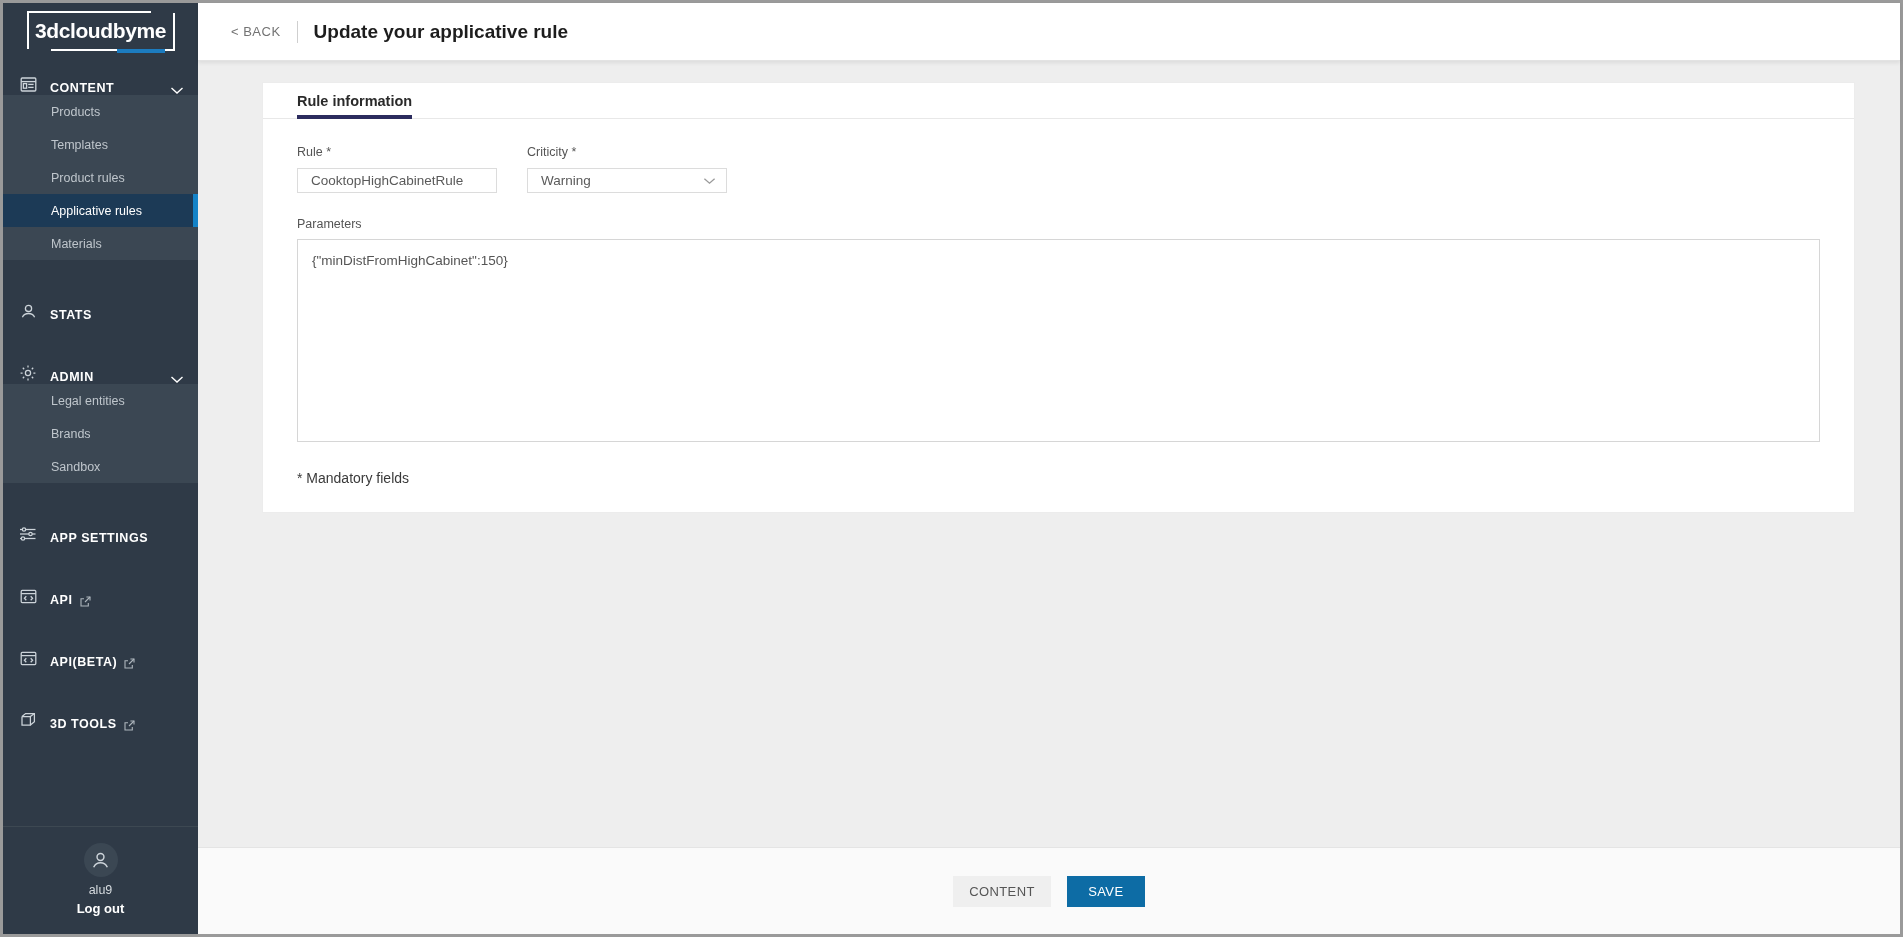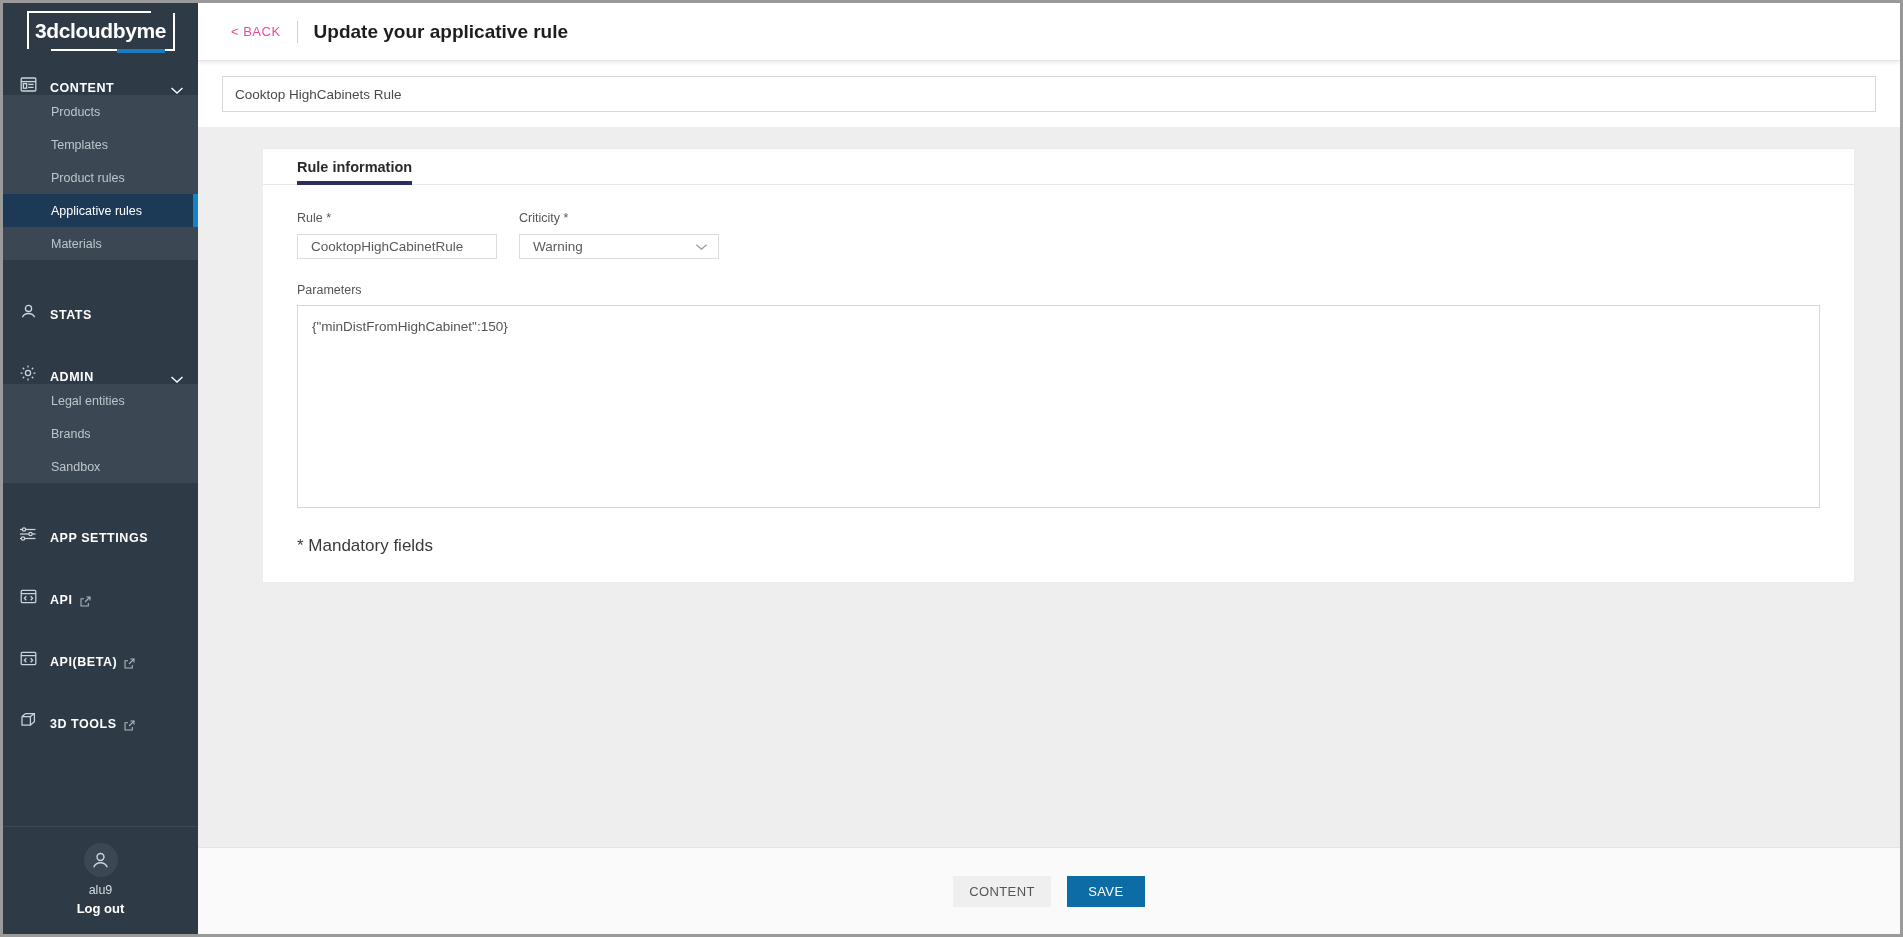--- a/index.html
+++ b/index.html
@@ -96,21 +96,21 @@
   .main { flex:1 1 auto; display:flex; flex-direction:column; background:#EEEEEE; min-width:0; }
 
   .topbar {
     height:58px; flex:0 0 58px; background:#ffffff;
     display:flex; align-items:center; padding-left:33px;
     border-bottom:1px solid #e3e3e3;
     box-shadow:0 2px 4px rgba(0,0,0,.08);
     position:relative; z-index:5;
   }
   .back {
-    color:#ec4899; font-size:13px; letter-spacing:.5px; cursor:pointer;
+    color:#737373; font-size:13px; letter-spacing:.5px; cursor:pointer;
   }
   .divider-v { width:1px; height:22px; background:#cfcfcf; margin:0 16px; }
   .page-title { font-size:19px; font-weight:bold; color:#1d1d1d; }
 
   .titlebar {
     background:#ffffff; padding:15px 24px 15px 24px; flex:0 0 auto;
   }
   .title-input {
     width:100%; height:36px; border:1px solid #d8d8d8; background:#fff;
     padding:0 12px; font-size:13.5px; color:#4a4a4a;
@@ -131,21 +131,21 @@
   }
   .tab {
     font-size:14.5px; font-weight:bold; color:#2a2a2a;
     padding-bottom:9px; cursor:pointer; position:relative;
   }
   .tab.active:after {
     content:""; position:absolute; left:0; right:0; bottom:-1px; height:4px; background:#2C2C5E;
   }
 
   .card-body { padding:26px 34px 0 34px; }
-  .row { display:flex; gap:22px; }
+  .row { display:flex; gap:30px; }
   .field { display:flex; flex-direction:column; }
   .field label {
     font-size:12.5px; color:#555; margin-bottom:8px; line-height:15px;
   }
   .ctrl {
     height:25px; border:1px solid #dcdcdc; background:#fff;
     padding:0 13px; font-size:13.5px; color:#5a5a5a;
     display:flex; align-items:center;
     font-family:"Liberation Sans", sans-serif; outline:none;
   }
@@ -160,21 +160,21 @@
   .params-block { margin-top:24px; }
   .params-area {
     width:100%; height:203px;
     border:1px solid #d6d6d6; background:#fff;
     padding:12px 14px; font-size:13.5px; color:#555;
     font-family:"Liberation Sans", sans-serif;
     resize:none; outline:none; line-height:18px;
     display:block;
   }
   .mandatory {
-    font-size:17px; color:#3a3a3a; padding:28px 0 26px 0;
+    font-size:14px; color:#3a3a3a; padding:28px 0 26px 0;
   }
 
   .actionbar {
     flex:0 0 auto; height:87px; background:#FAFAFA;
     border-top:1px solid #e4e4e4;
     display:flex; align-items:center; justify-content:center; gap:16px;
   }
   .btn {
     min-width:78px; height:31px; padding:0 16px;
     font-size:13px; letter-spacing:.4px;
@@ -362,23 +362,20 @@
   </aside>
 
   <div class="main">
 
     <div class="topbar">
       <span class="back">&lt; BACK</span>
       <span class="divider-v"></span>
       <span class="page-title">Update your applicative rule</span>
     </div>
 
-    <div class="titlebar">
-      <input class="title-input" type="text" value="Cooktop HighCabinets Rule" style="">
-    </div>
 
     <div class="content">
       <div class="card">
 
         <div class="card-tabs">
           <div class="tab active">
             <span>Rule information</span>
           </div>
         </div>
 

